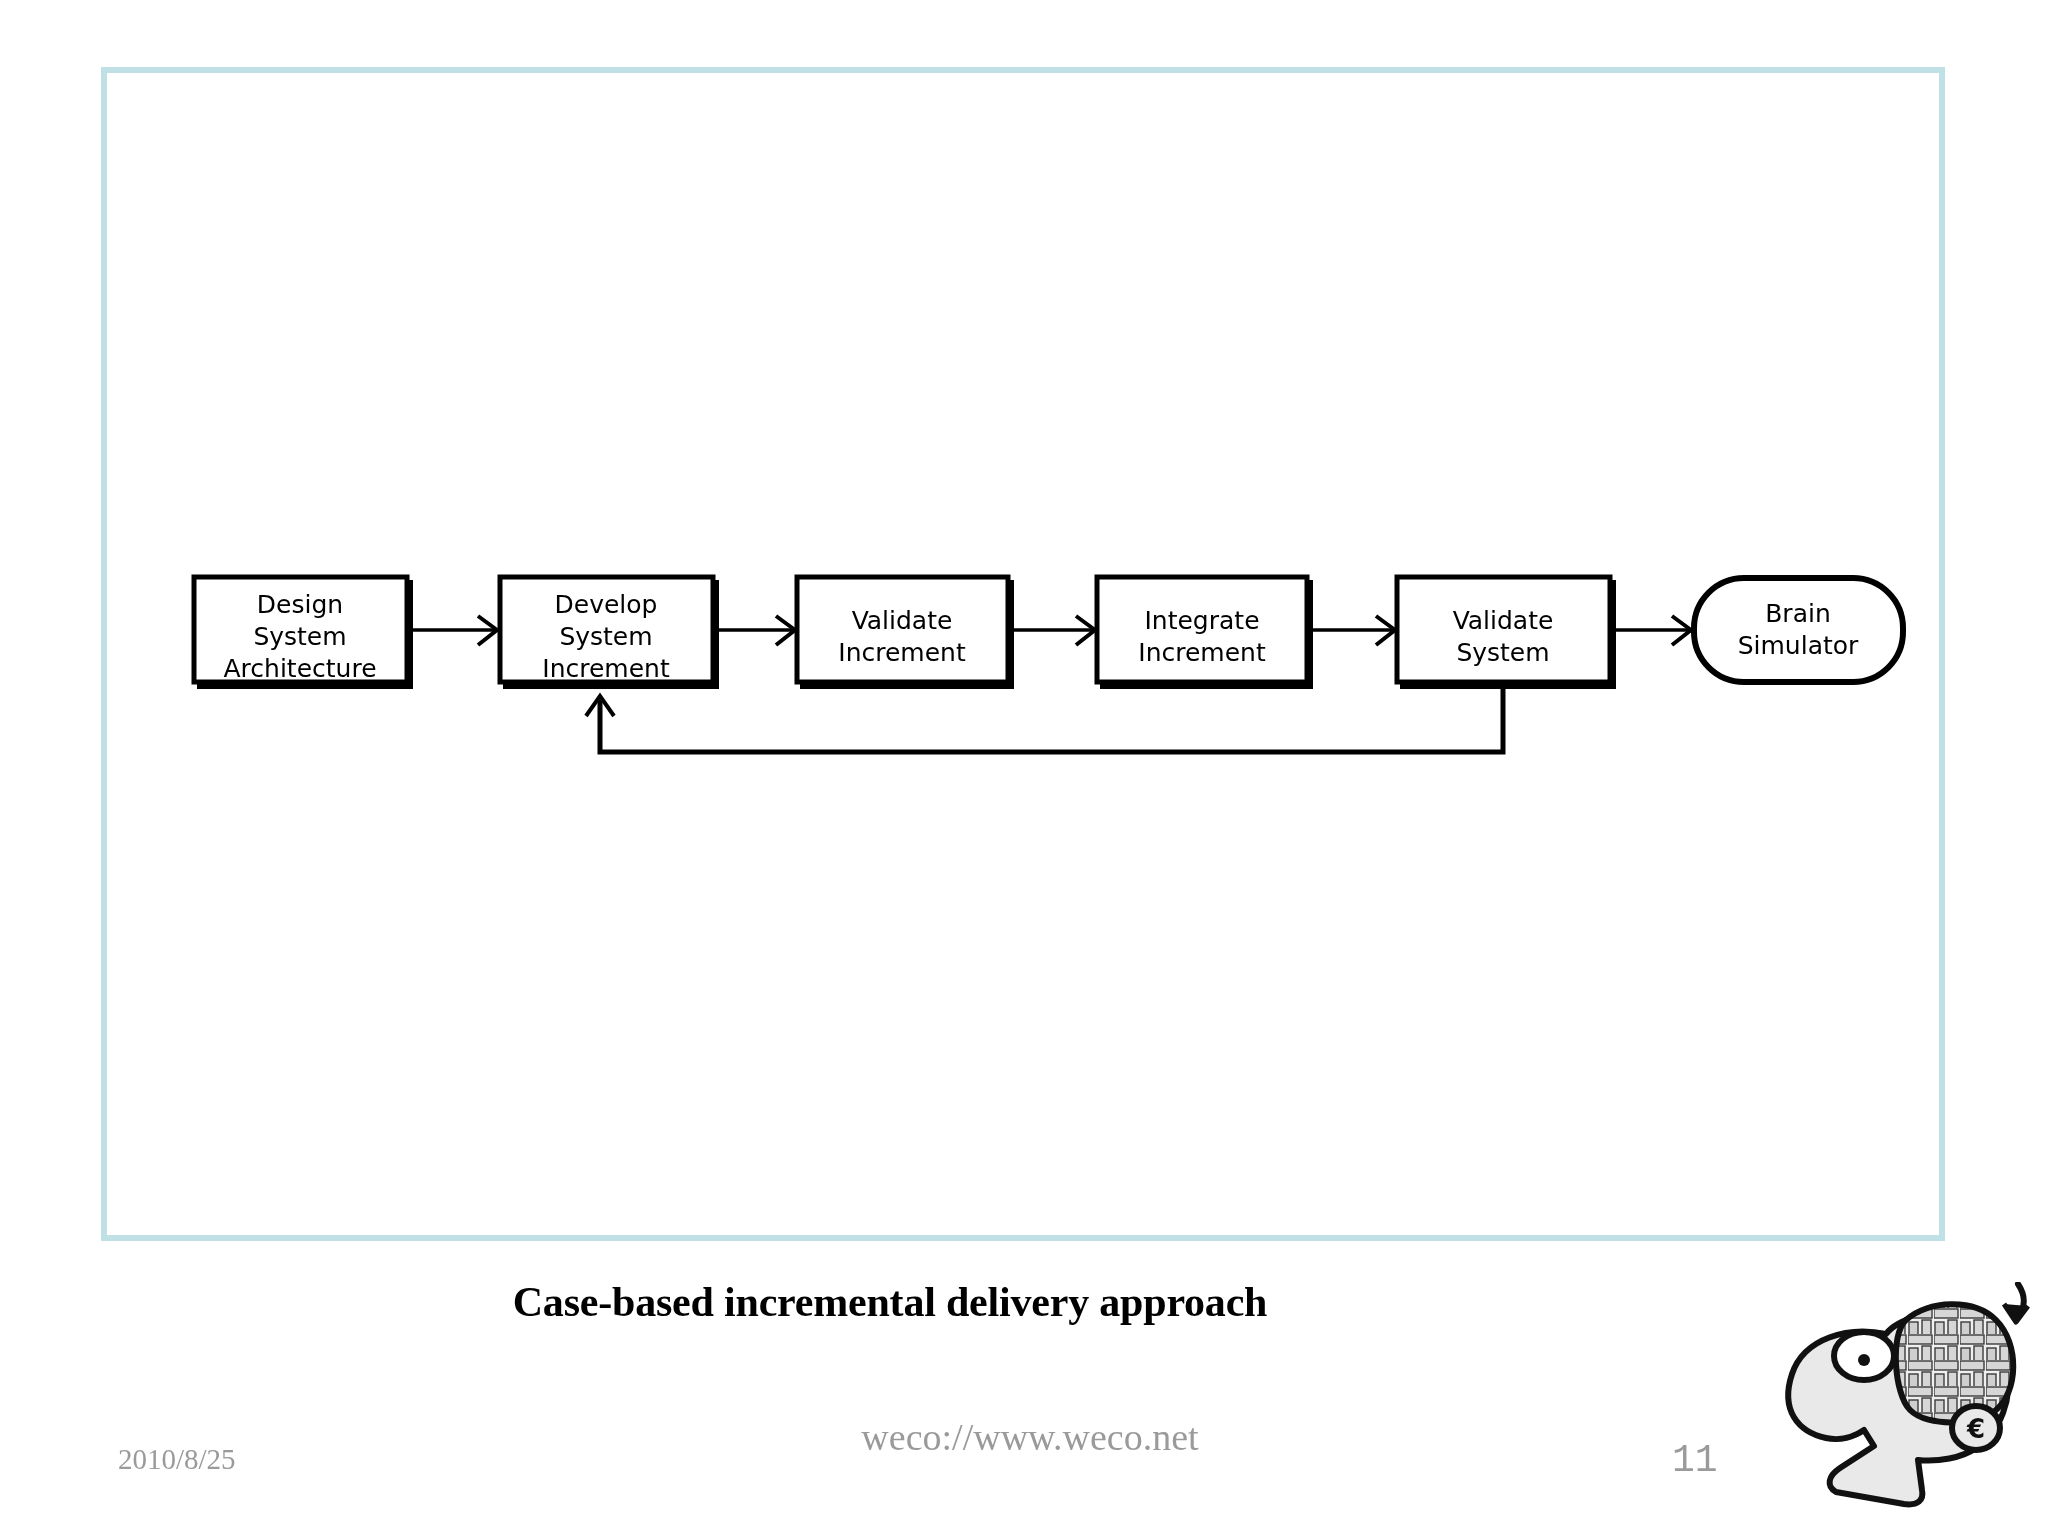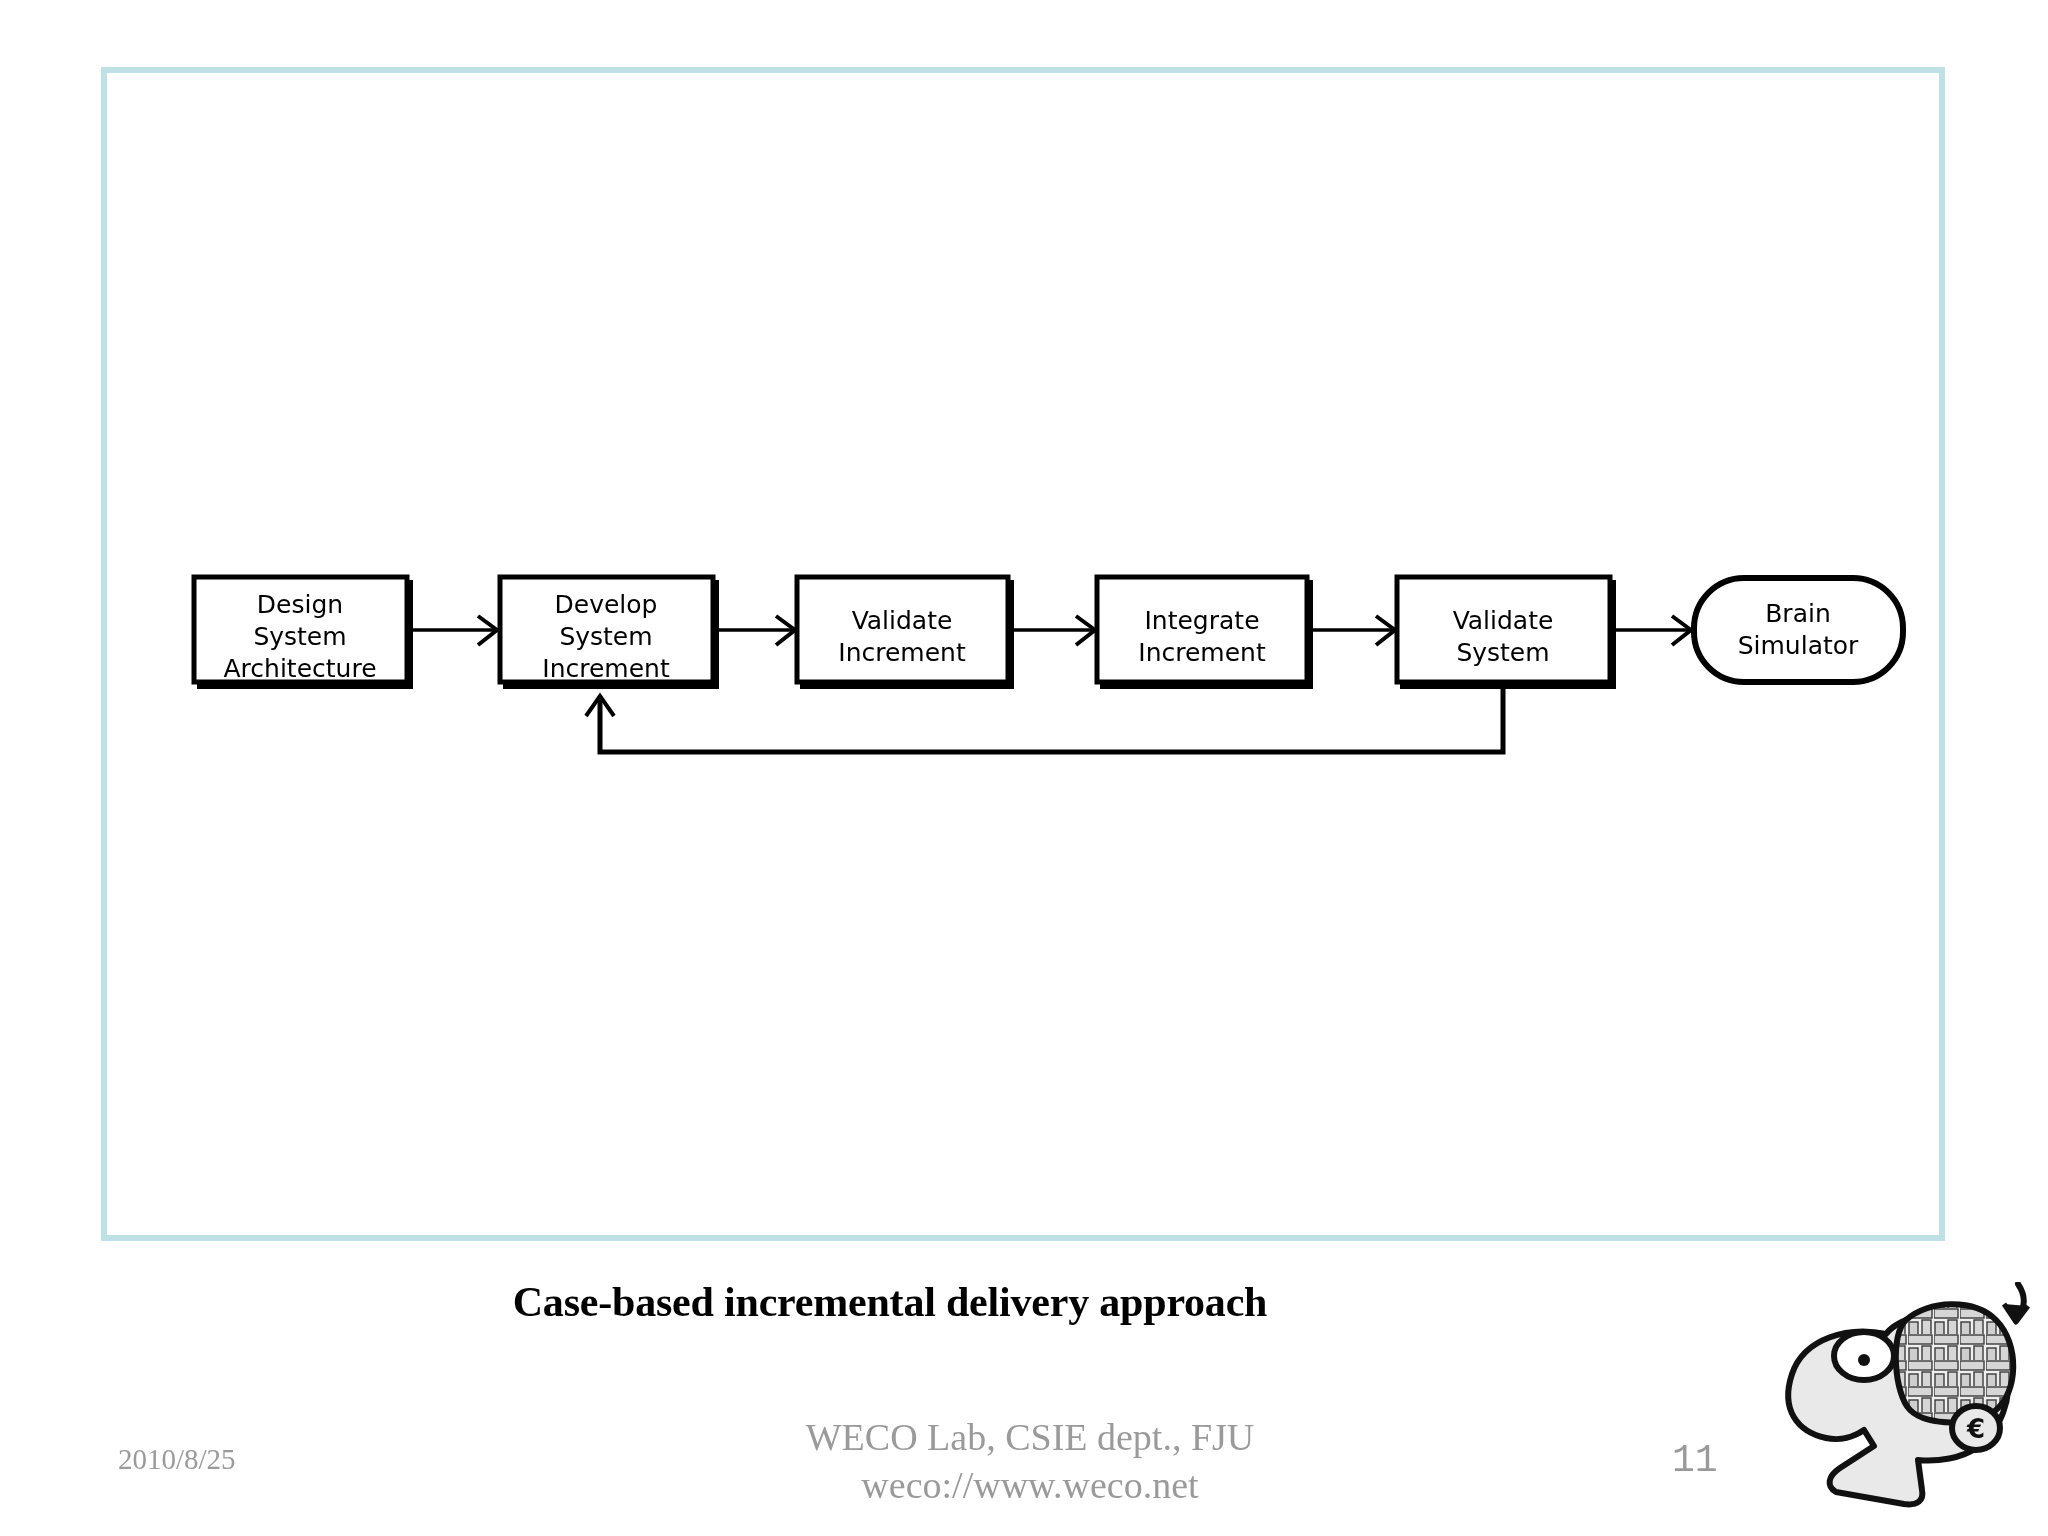--- a/index.html
+++ b/index.html
@@ -217,21 +217,20 @@
     <polyline class="loop-line" points="1503,686 1503,752 600,752 600,700"></polyline>
     <polyline class="arrow-head" points="586,716 600,696 614,716"></polyline>
   </g>
 </svg>
 
 <div id="caption">Case-based incremental delivery approach</div>
 
 <div id="footer-date">2010/8/25</div>
 
 <div id="footer-center">
-  <div>WECO Lab, CSIE dept., FJU</div>
   <div>weco://www.weco.net</div>
 </div>
 
 <div id="footer-page">11</div>
 
 <svg id="logo" viewBox="0 0 270 254" xmlns="http://www.w3.org/2000/svg">
   <defs>
     <pattern id="weave" width="26" height="26" patternUnits="userSpaceOnUse">
       <rect width="26" height="26" fill="#efefef"></rect>
       <rect x="0" y="1" width="24" height="9" fill="#d6d6d6" stroke="#3a3a3a" stroke-width="1.4"></rect>

